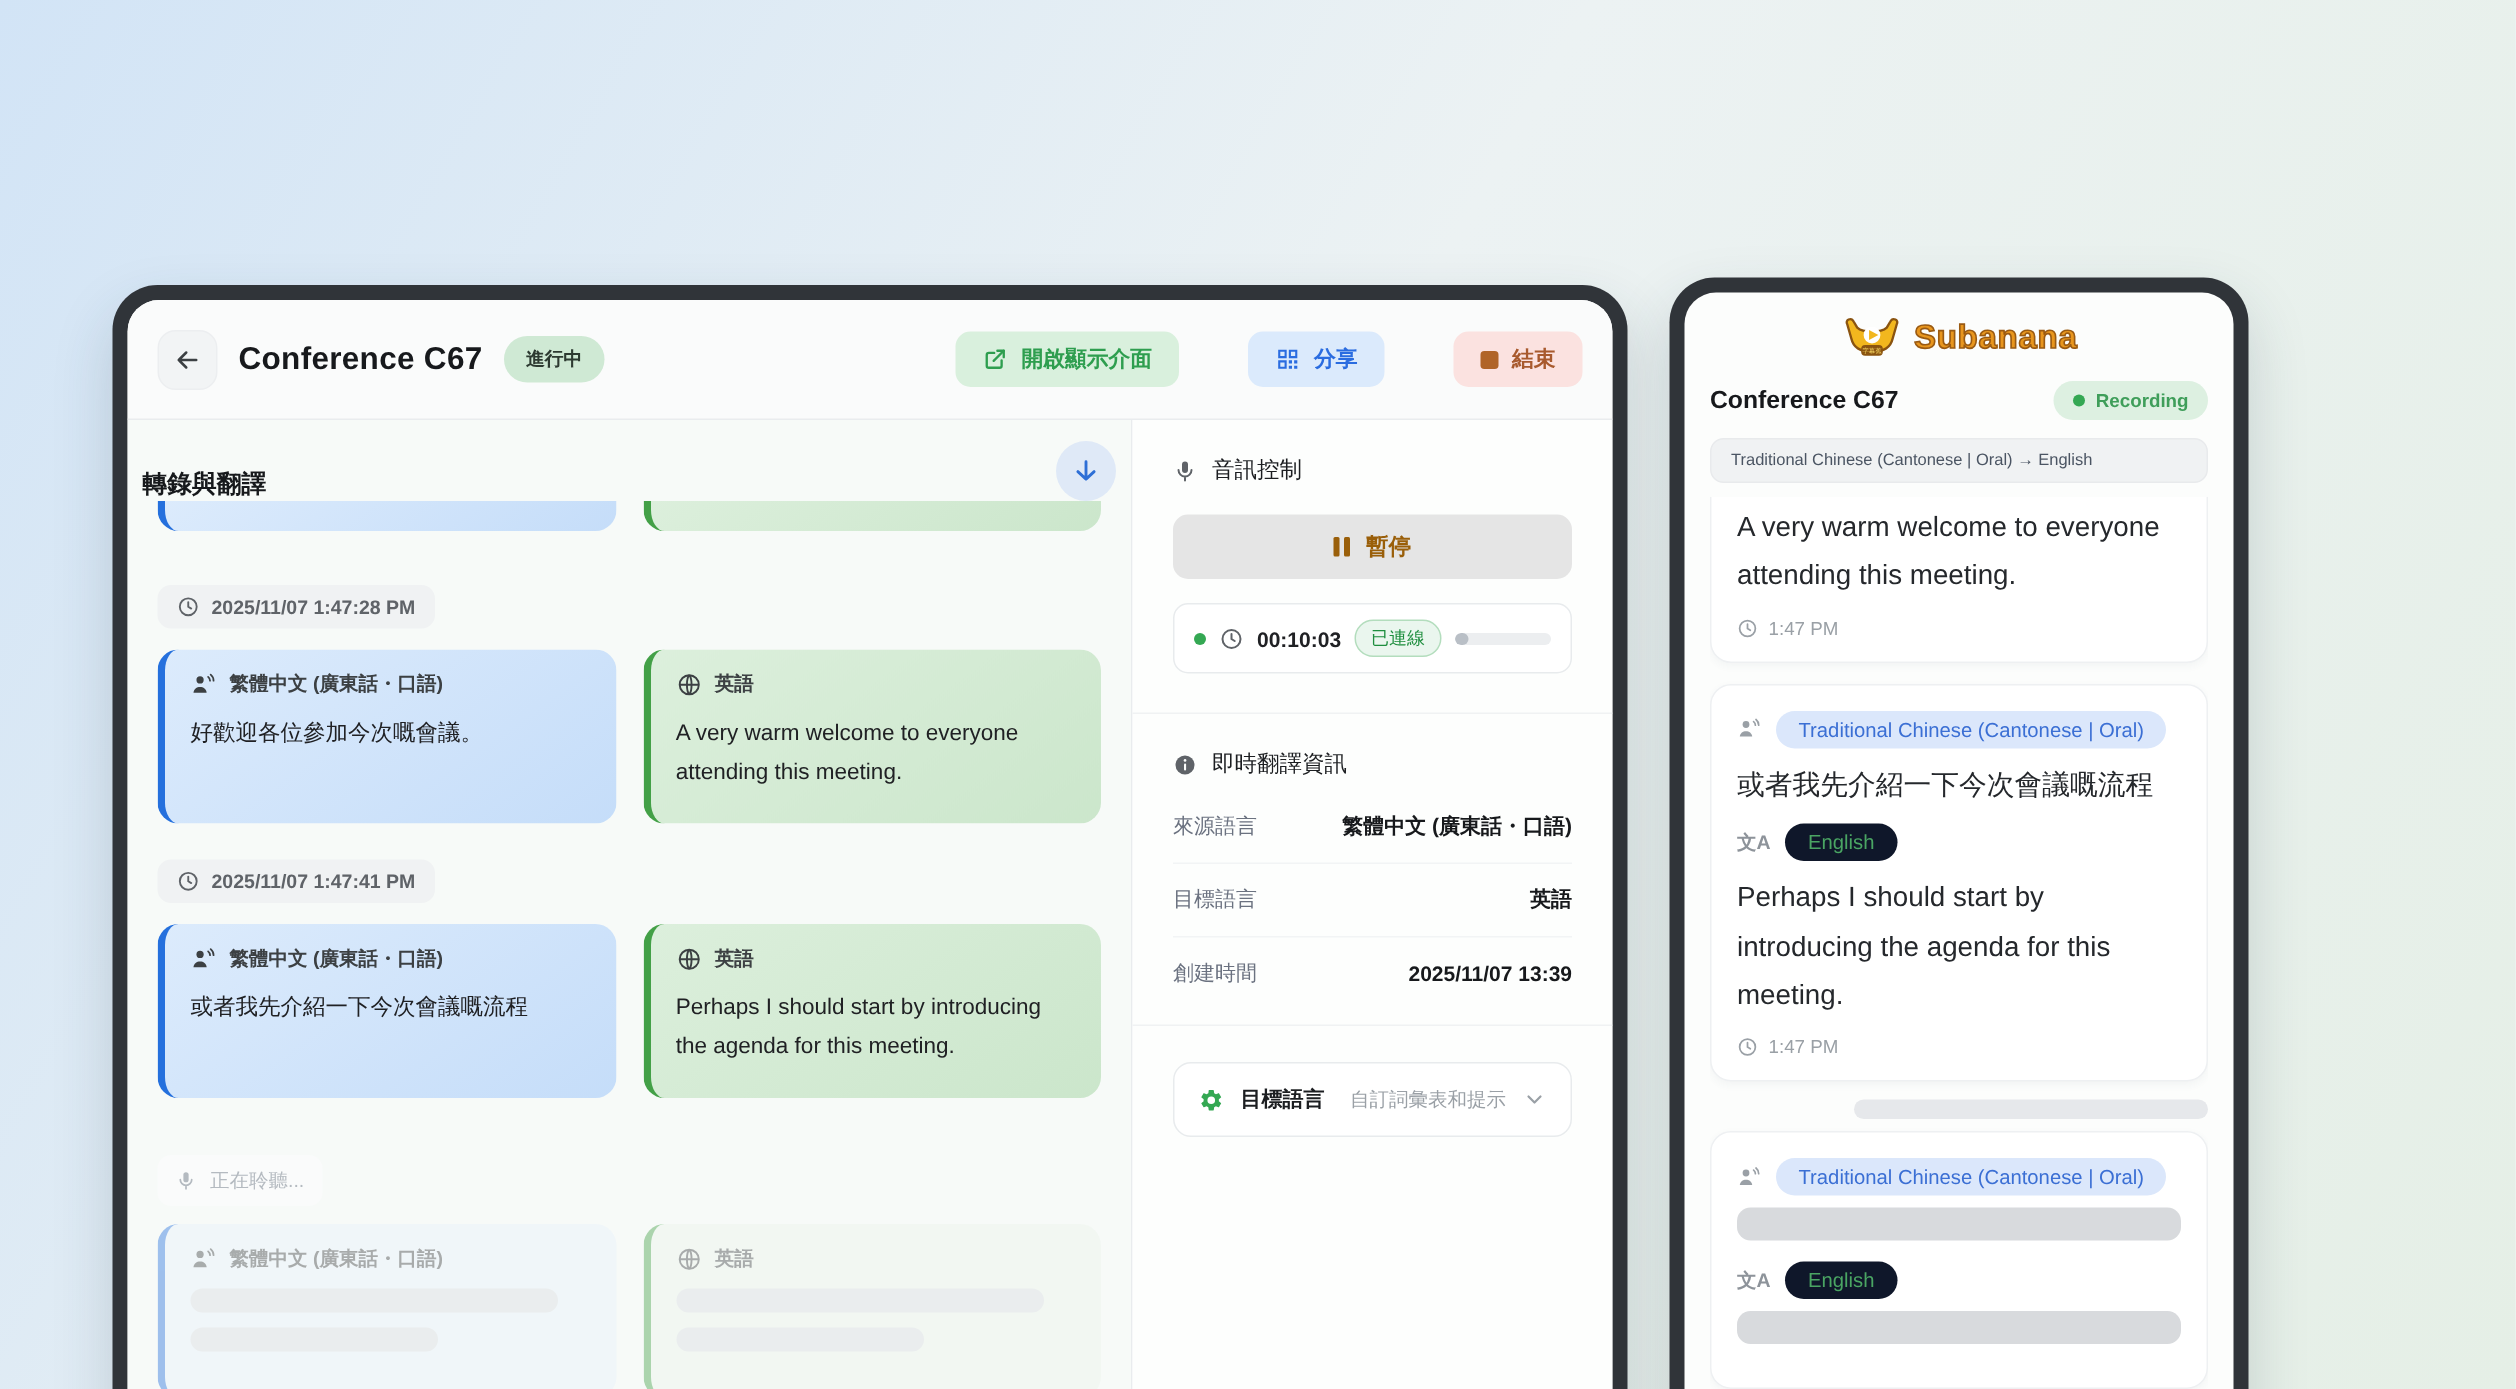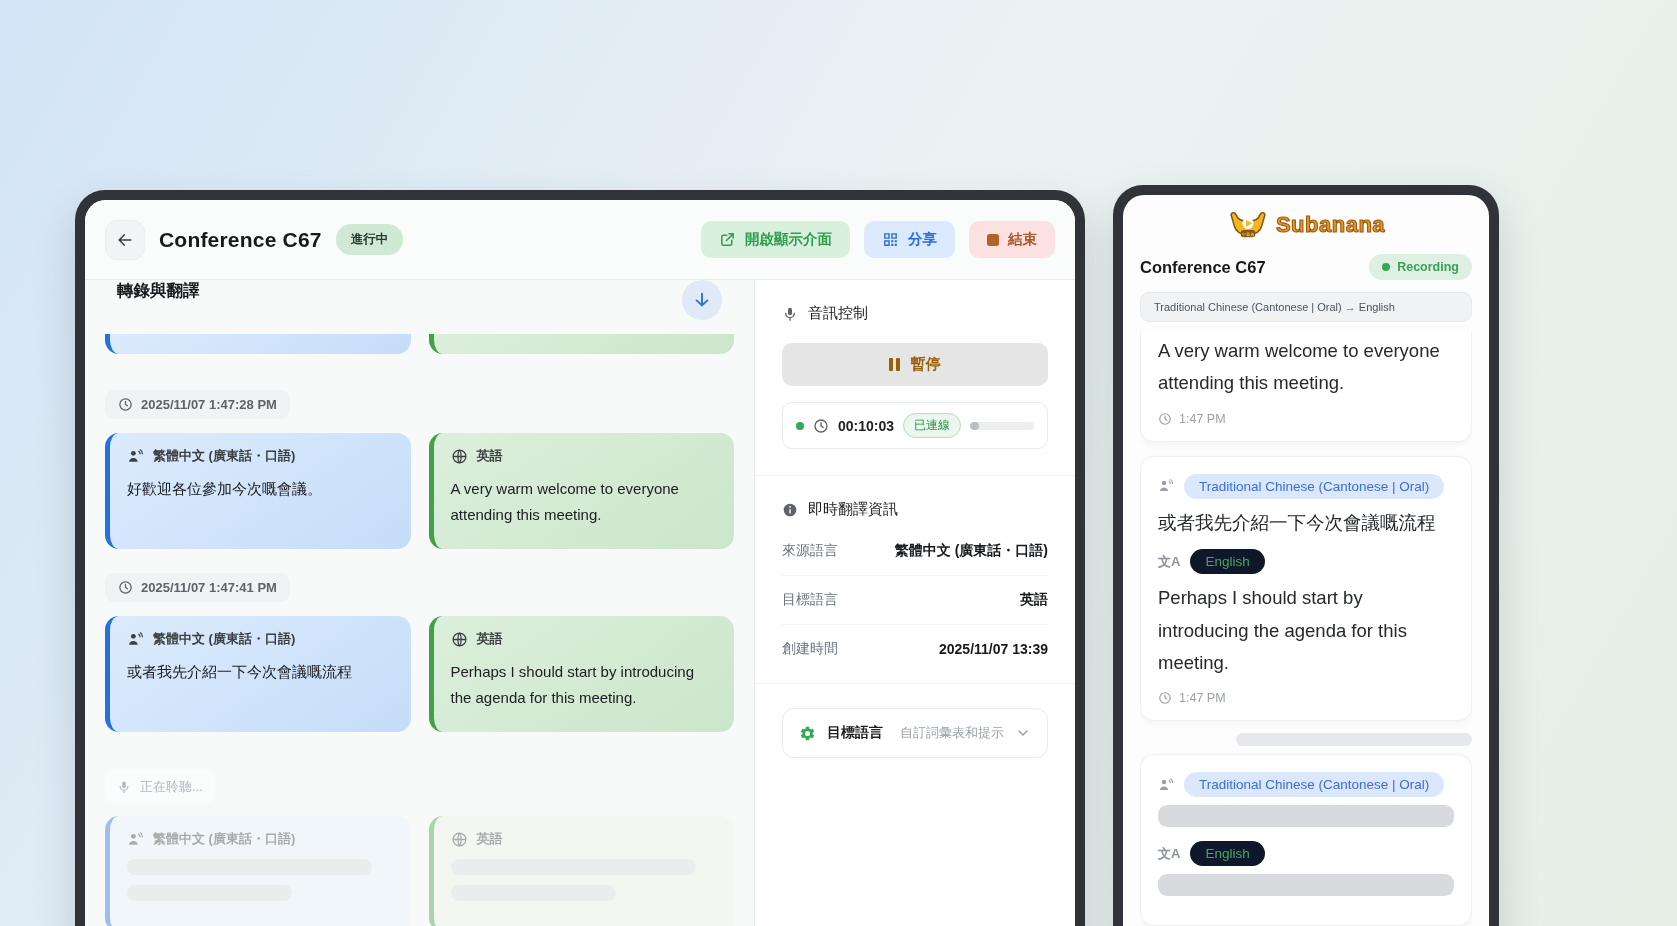--- a/index.html
+++ b/index.html
@@ -10,29 +10,29 @@
   .device { position:absolute; background:#303439; border-radius:30px; padding:10px; box-shadow:0 18px 40px rgba(40,60,80,.18); }
   .device-inner { width:100%; height:100%; background:#fbfcfc; border-radius:21px; overflow:hidden; display:flex; flex-direction:column; }
 
   
   #desktop { left:75px; top:190px; width:1010px; height:800px; }
   .dt-header { height:80px; min-height:80px; display:flex; align-items:center; gap:14px; padding:0 20px; background:#fafbfb; border-bottom:1px solid #e9ecee; }
   .back-btn { width:40px; height:40px; border-radius:12px; background:#f2f4f5; border:1px solid #eceef0; display:flex; align-items:center; justify-content:center; color:#3c4043; cursor:pointer; }
   .dt-title { font-size:21px; font-weight:700; color:#17191c; letter-spacing:.2px; }
   .badge-live { background:#cfe9d4; color:#2d3a31; font-size:12.5px; font-weight:700; padding:7px 15px; border-radius:999px; }
   .spacer { flex:1; }
-  .hbtn { height:37px; border:none; border-radius:10px; display:flex; align-items:center; gap:9px; padding:0 18px; font-size:14.5px; font-weight:700; cursor:pointer; font-family:inherit; }
+  .hbtn { height:37px; border:none; border-radius:10px; display:flex; align-items:center; gap:9px; padding:0 18px; font-size:14.5px; font-weight:700; cursor:pointer; font-family:inherit;margin-left:32px; }
   .hbtn-green { background:#d9f0dd; color:#2e9e4f; }
   .hbtn-blue  { background:#dbeafc; color:#2a6ce0; }
   .hbtn-red   { background:#fbe2e0; color:#a85a2e; }
   .stop-sq { width:12px; height:12px; border-radius:2.5px; background:#b06428; }
 
   .dt-body { flex:1; display:flex; min-height:0; }
   .dt-left { width:670px; background:#f7faf8; border-right:1px solid #e9ecee; display:flex; flex-direction:column; min-height:0; }
-  .t-header { height:54px; min-height:54px; display:flex; align-items:flex-start; justify-content:space-between; padding:0 32px;gap:13px; }
+  .t-header { height:54px; min-height:54px; display:flex; align-items:flex-end; justify-content:space-between; padding:0 10px;gap:13px; }
   .t-title { font-size:16.5px; font-weight:700; color:#17191c; }
   .scroll-btn { width:40px; height:40px; border-radius:50%; background:#dfe9f7; border:none; color:#2e6fd6; display:flex; align-items:center; justify-content:center; cursor:pointer; }
   .t-scroll { flex:1; overflow:hidden; padding:0 20px; }
 
   .pair { display:grid; grid-template-columns:1fr 1fr; gap:18px; }
   .sliver { height:20px; border-radius:0 0 14px 14px; margin-bottom:32px; }
   .card { border-radius:14px; padding:14px 17px 16px; min-height:116px; }
   .card-blue { background:linear-gradient(145deg,#dcebfc 0%,#c5ddf9 100%); border-left:5px solid #2570dd; }
   .card-green { background:linear-gradient(145deg,#dcefdc 0%,#cbe6cb 100%); border-left:5px solid #43a047; }
   .card-head { display:flex; align-items:center; gap:9px; font-size:13px; font-weight:700; color:#3c4043; margin-bottom:11px; }

